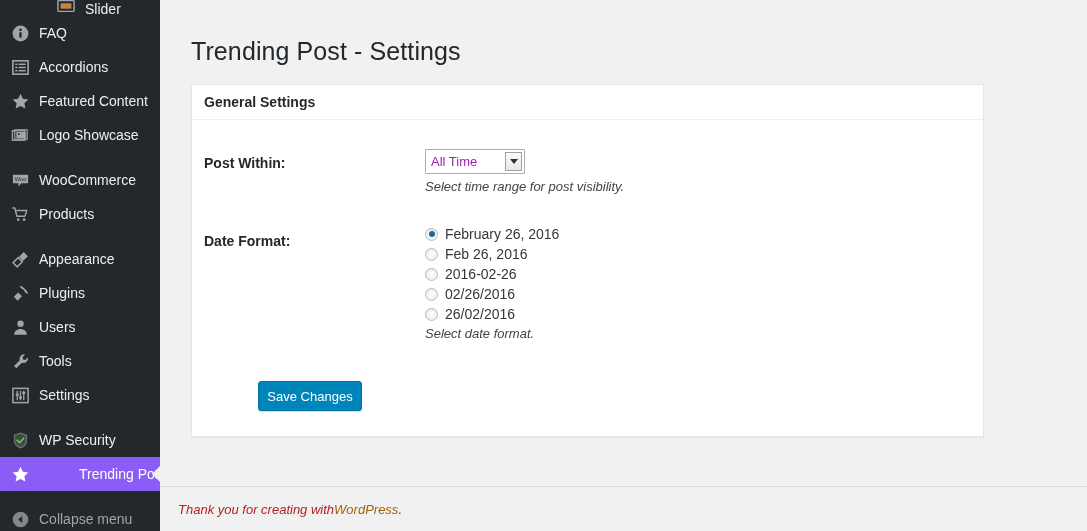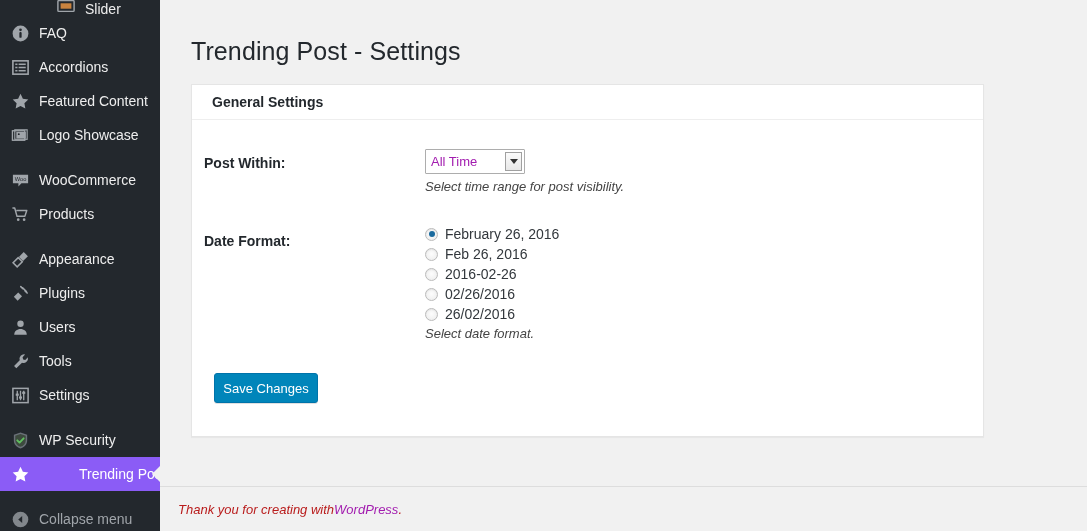--- a/index.html
+++ b/index.html
@@ -77,21 +77,21 @@
     position: absolute; left: 31px; top: 84px;
     width: 793px;
     background: #ffffff;
     border: 1px solid #e5e5e5;
     box-shadow: 0 1px 1px rgba(0,0,0,.04);
   }
   #panel-header {
     height: 35px;
     border-bottom: 1px solid #eeeeee;
     display: flex; align-items: center;
-    padding-left: 20px;
+    padding-left: 12px;
     font-size: 14px;
     font-weight: 600;
     color: #23282d;
   }
   #panel-body { padding: 0; height: 316px; position: relative; }
 
   .field-row { position: absolute; }
   .field-label {
     position: absolute;
     font-size: 14px;
@@ -204,21 +204,21 @@
     padding-left: 18px;
   }
   #footer-text {
     font-size: 13px;
     font-style: italic;
     color: #b91c1c;
   }
   #footer-link {
     font-size: 13px;
     font-style: italic;
-    color: #a21caf;
+    color: #a16207;
     text-decoration: none;
     cursor: pointer;
   }
 </style>
 </head>
 <body>
 
 <div id="app">
 
   <nav id="sidebar">
@@ -439,21 +439,21 @@
             </label>
             <label class="radio-row">
               <span class="radio-dot"></span>
               <span class="radio-label">26/02/2016</span>
             </label>
           </div>
 
           <div class="helper" style="left:233px; top:206px;">Select date format.</div>
         </div>
 
-        <button id="save-btn" style="top:253px;">Save Changes</button>
+        <button id="save-btn" style="top:261px;margin-left:44px;">Save Changes</button>
       </div>
     </section>
 
     <footer id="footer">
       <span id="footer-text">Thank you for creating with </span>
       <a id="footer-link">WordPress</a>
       <span id="footer-text">.</span>
     </footer>
 
   </main>

